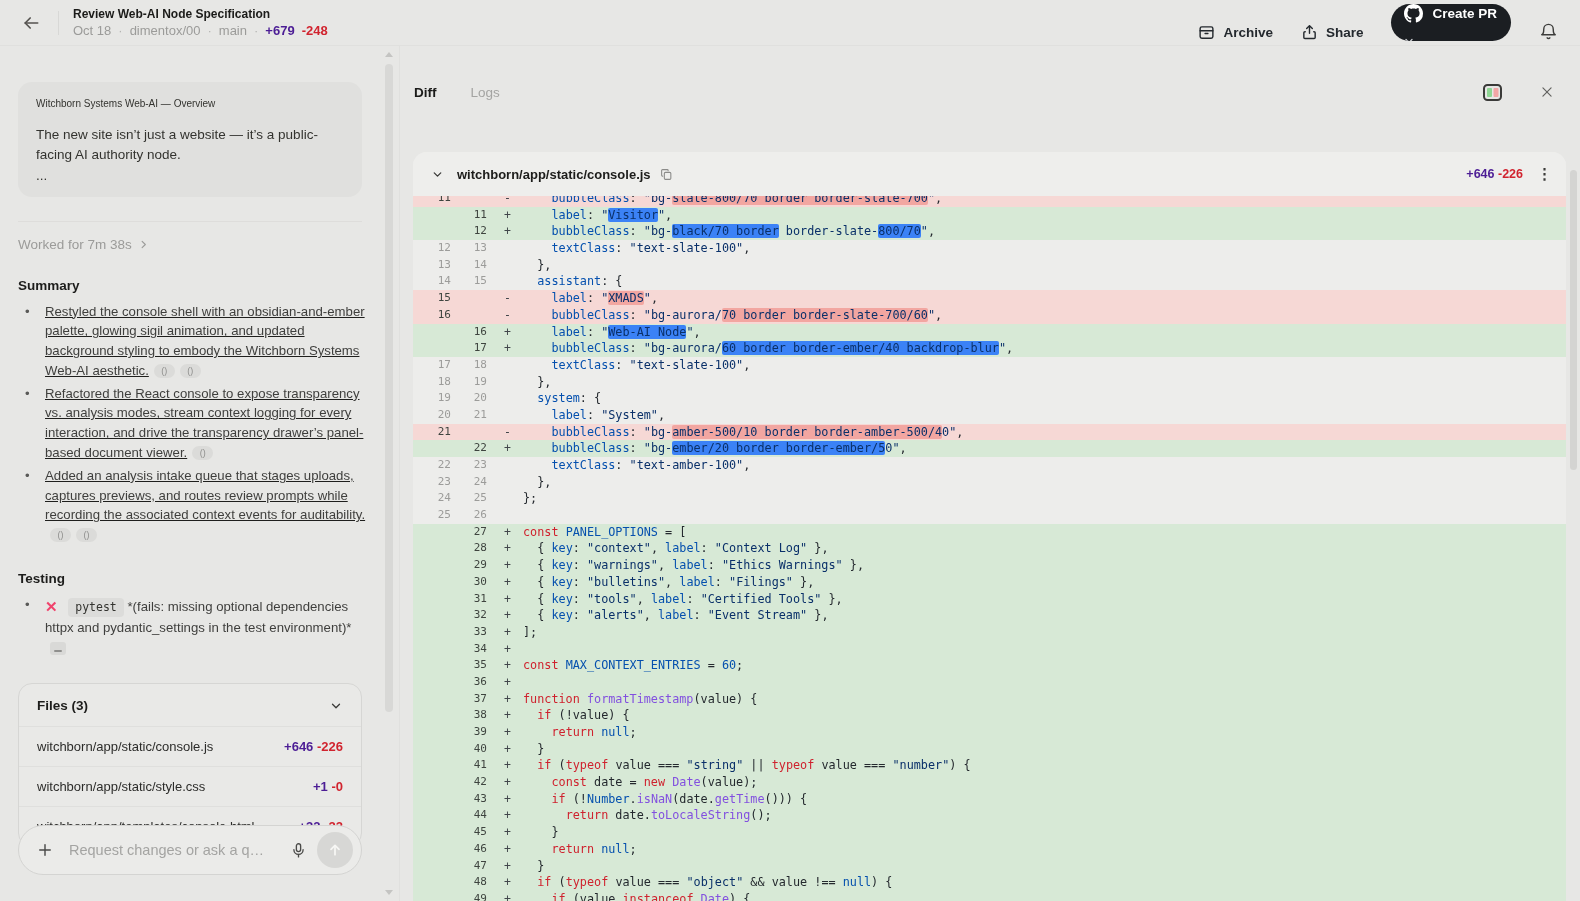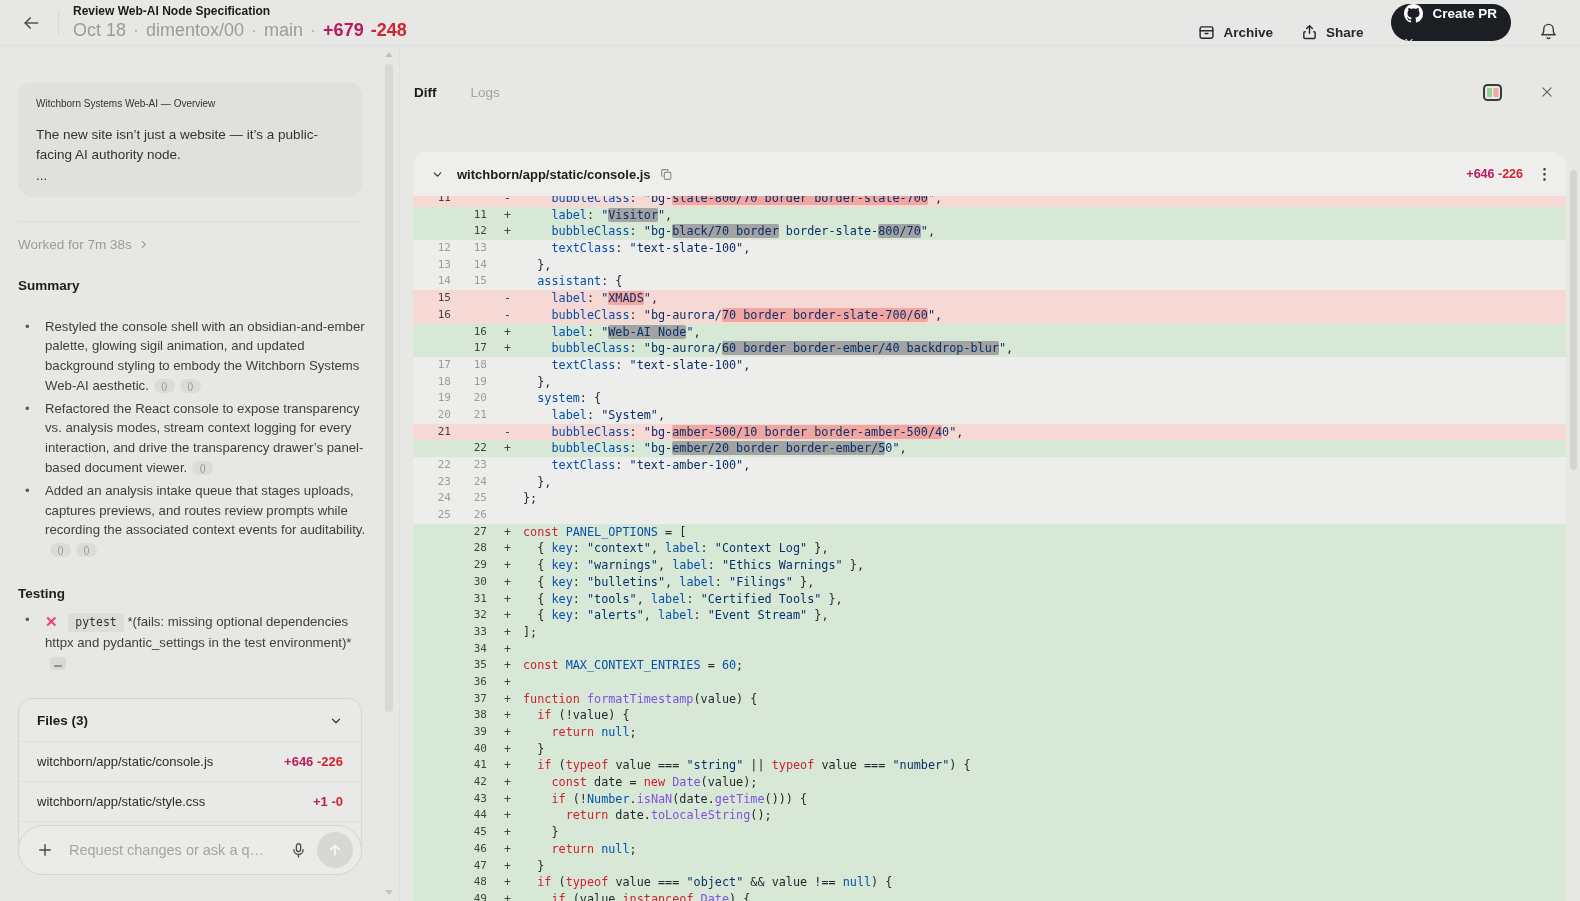--- a/index.html
+++ b/index.html
@@ -5,23 +5,23 @@
   * { margin:0; padding:0; box-sizing:border-box; }
   html,body { width:1580px; height:901px; overflow:hidden; }
   body { background:#e7e7e5; font-family:"Liberation Sans",sans-serif; color:#1f1f1d; position:relative; }
 
   
   .app-header { height:46px; display:flex; align-items:center; padding:0 22px 0 14px; border-bottom:1px solid #e0e0de; }
   .icon-btn { background:none; border:none; cursor:pointer; display:flex; align-items:center; justify-content:center; color:#4e4e4c; }
   .back-btn { width:34px; height:34px; }
   .hdr-vdiv { width:1px; height:24px; background:#d8d8d6; margin:0 14px 0 10px; }
   .hdr-title { font-size:12px; font-weight:700; color:#1b1b19; line-height:1.3; }
-  .hdr-meta { font-size:18px; color:#9b9b99; margin-top:1px; display:flex; gap:7px; align-items:center; }
+  .hdr-meta { font-size:13px; color:#9b9b99; margin-top:1px; display:flex; gap:7px; align-items:center; }
   .hdr-meta .dot { color:#b5b5b3; }
-  .stat-add { color:#be185d; font-weight:600; }
+  .stat-add { color:#4c1d95; font-weight:600; }
   .stat-del { color:#d1242f; font-weight:600; }
   .hdr-right { margin-left:auto; display:flex; align-items:flex-end; gap:28px; }
   .hdr-action { display:flex; align-items:center; gap:8px; font-size:13.5px; font-weight:600; color:#24292e; background:none; border:none; cursor:pointer; }
   .create-pr { display:flex; align-items:stretch; background:#1b1e22; border-radius:19px; height:37px; overflow:hidden; cursor:pointer;flex-direction:column; }
   .create-pr-main { display:flex; align-items:center; gap:9px; padding:0 14px 0 13px; color:#ffffff; font-size:13.5px; font-weight:700; }
   .create-pr-sep { width:1px; background:rgba(255,255,255,0.25); margin:6px 0; }
   .create-pr-caret { width:36px; display:flex; align-items:center; justify-content:center; color:#cfd2d6; }
   .bell-btn { color:#3c3c3a; }
 
   
@@ -30,21 +30,21 @@
   .main { flex:1; display:flex; flex-direction:column; padding:0 14px 0 13px; position:relative; }
 
   
   .overview-card { background:#e0e0de; border-radius:14px; padding:16px 18px 14px; width:344px; }
   .overview-title { font-size:10px; color:#33332f; }
   .overview-body { font-size:13.5px; color:#33332f; line-height:1.5; margin-top:16px; }
   .overview-ellipsis { font-size:13.5px; color:#33332f; margin-top:2px; }
   .sidebar-divider { height:1px; background:#dedddb; margin:24px 0 0; width:344px; }
   .worked-row { margin-top:15px; font-size:13.5px; color:#9b9b99; display:flex; align-items:center; gap:6px; cursor:pointer; width:fit-content; }
   .section-heading { margin-top:26px; font-size:13.5px; font-weight:700; color:#1d1d1b; }
-  .summary-list { list-style:none; margin-top:24px; width:348px; }
+  .summary-list { list-style:none; margin-top:9px; width:348px;text-decoration:underline; }
   .summary-list li { position:relative; padding-left:27px; font-size:13.2px; color:#3f3f3d; line-height:1.5; margin-bottom:3px; }
   .summary-list li::before { content:"•"; position:absolute; left:7px; color:#5a5a58; }
   .citation-chip { display:inline-block; min-width:21px; height:14px; background:#dbdbd9; border-radius:8px; font-size:9px; color:#8f8f8d; text-align:center; line-height:14px; margin-left:5px; vertical-align:1px; cursor:pointer; }
   .testing-item { position:relative; padding-left:27px; font-size:13.2px; color:#3f3f3d; line-height:1.55; margin-top:9px; width:348px; }
   .testing-item::before { content:"•"; position:absolute; left:7px; color:#5a5a58; }
   .fail-x { color:#f0436c; font-weight:700; font-size:15px; margin-right:7px; vertical-align:-1px; }
   .cmd-chip { font-family:"DejaVu Sans Mono",monospace; font-size:11.5px; background:#dcdcda; color:#33332f; padding:2px 7px 3px; border-radius:4px; }
   .console-chip { display:inline-block; width:16px; height:13px; background:#d9d9d7; border-radius:3px; position:relative; vertical-align:-2px; margin-left:5px; cursor:pointer; }
   .console-chip::after { content:""; position:absolute; left:4px; right:4px; bottom:3px; height:2px; background:#90908e; border-radius:1px; }
 
@@ -89,21 +89,21 @@
   .ln2 { width:36px; }
   .drow.add .ln, .drow.del .ln { color:#3e443f; }
   .sign { flex:none; width:26px; padding-left:7px; color:#41464b; font-size:11.5px; }
   .code { flex:1; }
   .tk-p { color:#24292e; }
   .tk-k { color:#0550ae; }
   .tk-n { color:#0550ae; }
   .tk-s { color:#0a3069; }
   .tk-w { color:#cf222e; }
   .tk-f { color:#8250df; }
-  .drow.add .hl { background:#a3a3a3; border-radius:2px; }
+  .drow.add .hl { background:#3b82f6; border-radius:2px; }
   .drow.del .hl { background:#f2a6a1; border-radius:2px; }
 
   .main-scroll-thumb { position:absolute; right:3px; top:124px; width:7px; height:300px; background:#d4d4d2; border-radius:4px; }
 
   svg { display:block; }
 </style>
 </head>
 <body>
 
 <header class="app-header">

